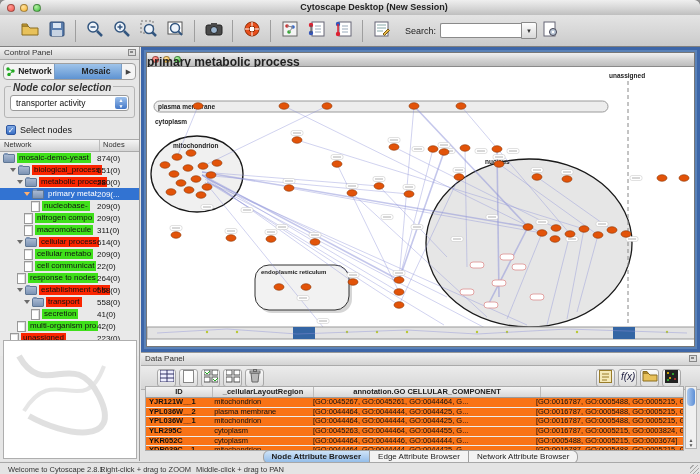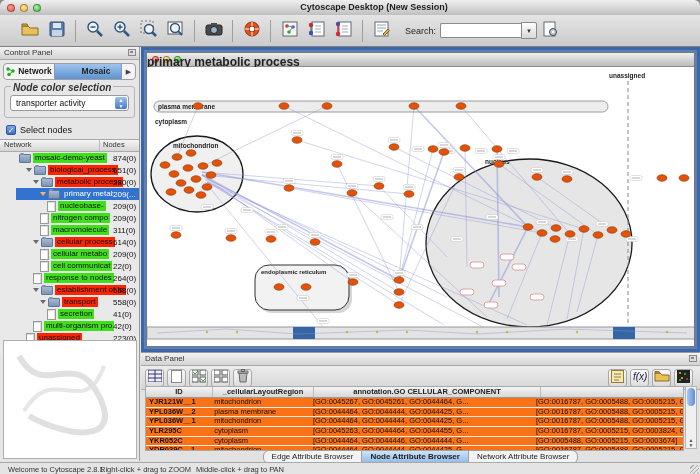--- a/index.html
+++ b/index.html
@@ -33,21 +33,21 @@
   .group-title{position:absolute;top:-5px;left:6px;background:#e6e6e6;font-size:10px;font-weight:bold;color:#333;padding:0 2px;font-style:italic;}
   .combo{display:flex;align-items:center;height:14px;background:#fff;border:1px solid #9a9a9a;border-radius:3px;overflow:hidden;}
   .combo .val{flex:1;font-size:8.5px;padding-left:5px;color:#111;white-space:nowrap;overflow:hidden;}
   .combo .step{width:12px;height:12px;margin:1px;border-radius:2px;background:linear-gradient(#9cc0ec,#4579c8);color:#fff;font-size:5px;line-height:6px;text-align:center;}
   .checkrow{display:flex;align-items:center;gap:4px;margin:7px 6px 4px;}
   .checkbox{width:10px;height:10px;border-radius:2px;background:linear-gradient(#7fa9e4,#3a6fc4);border:1px solid #2c55a0;color:#fff;font-size:8px;line-height:9px;text-align:center;box-sizing:border-box;}
   .checklabel{font-size:9px;color:#111;}
   .tree-head{display:flex;height:11px;background:linear-gradient(#f5f5f5,#d5d5d5);border-top:1px solid #aaa;border-bottom:1px solid #aaa;font-size:7.5px;color:#333;margin-top:4px;}
   .tree-head .c1{width:95px;padding-left:4px;border-right:1px solid #bbb;}
   .tree-head .c2{flex:1;padding-left:3px;}
-  .tree{background:#e9e9e9;padding-left:16px;}
+  .tree{background:#e9e9e9;}
   .tree-row{position:relative;height:12px;display:flex;align-items:center;font-size:8px;white-space:nowrap;overflow:hidden;}
   .tree-row.sel{background:#3273d2;}
   .tr-arrow{width:0;height:0;border-left:3.5px solid transparent;border-right:3.5px solid transparent;border-top:4.5px solid #6b6b6b;margin-right:2px;flex:none;}
   .tree-row.sel .tr-arrow{border-top-color:#ffb070;}
   .ic-folder{width:10px;height:7px;background:linear-gradient(#a8b9d2,#7c93b4);border:1px solid #5f7795;border-radius:1px;margin-right:2px;flex:none;position:relative;}
   .ic-folder:before{content:"";position:absolute;top:-2px;left:0;width:4px;height:2px;background:#7c93b4;border-radius:1px 1px 0 0;}
   .ic-file{width:7px;height:9px;background:#fff;border:1px solid #999;margin-right:2px;flex:none;box-shadow:inset -1px 1px 0 #ddd;}
   .chip{padding:0 2px;line-height:10px;color:#111;}
   .chip.green{background:#3fe01a;}
   .chip.red{background:#fb2500;}
@@ -58,21 +58,21 @@
   
   .netframe{position:absolute;left:141px;top:47px;width:559px;height:305px;background:#5a82b8;border:3px solid #3d66a8;box-sizing:border-box;}
   .inwin{position:absolute;left:2px;top:2px;right:2px;bottom:2px;background:#fff;border:1px solid #777;}
   .inwin-title{position:relative;height:13px;background:linear-gradient(#f0f0f0,#cfcfcf 60%,#bdbdbd);border-bottom:1px solid #8a8a8a;}
   .inwin-title .t{position:absolute;left:0;right:0;top:2px;font-size:12px;font-weight:bold;color:#222;}
   .inwin .lights{left:5px;top:3px;gap:4px;}
   .inwin .light{width:7px;height:7px;}
   .canvas{position:absolute;left:0;top:14px;right:0;bottom:0;background:#fff;overflow:hidden;}
   
   .dpanel{position:absolute;left:141px;top:352px;width:559px;height:110px;background:#e2e2e2;border-top:1px solid #999;box-sizing:border-box;}
-  .dp-toolbar{position:relative;height:23px;background:linear-gradient(#ececec,#d6d6d6);border-bottom:1px solid #b0b0b0;display:flex;align-items:center;padding:0 4px;justify-content:space-between;}
+  .dp-toolbar{position:relative;height:23px;background:linear-gradient(#ececec,#d6d6d6);border-bottom:1px solid #b0b0b0;display:flex;align-items:center;padding:0 16px;justify-content:space-between;}
   .dp-btn{width:19px;height:18px;border:1px solid #a8a8a8;border-radius:3px;background:linear-gradient(#fbfbfb,#dcdcdc);margin-right:3px;display:flex;align-items:center;justify-content:center;padding:0;}
   .dp-right{margin-left:auto;display:flex;}
   .dtable{position:absolute;left:4px;top:33px;right:16px;height:63px;background:#f97316;border:1px solid #aaa;overflow:hidden;font-size:7.5px;}
   .thead{display:flex;height:10px;background:linear-gradient(#f4f4f4,#d7d7d7);border-bottom:1px solid #999;font-weight:bold;color:#222;}
   .thead div{border-right:1px solid #bbb;text-align:center;overflow:hidden;white-space:nowrap;line-height:10px;}
   .trow{display:flex;height:8.7px;border-bottom:1px solid #ececec;color:#111;}
   .trow div{overflow:hidden;white-space:nowrap;line-height:8.7px;padding-left:3px;box-sizing:border-box;}
   .c-id{width:66px;font-weight:bold;}
   .c-reg{width:100px;}
   .c-cc{width:226px;}
@@ -708,22 +708,22 @@
             <div class="c-cc">[GO:0044464, GO:0044444, GO:0044425, G...</div>
             <div class="c-mf">[GO:0016787, GO:0005488, GO:0005215, G...</div>
           </div>
         </div>
     </div>
     <div class="vscroll">
       <span class="vthumb"></span>
       <span class="varrows">▲<br>▼</span>
     </div>
     <div class="dp-tabs" id="dp-tabs">
+        <span class="dp-tab sel">Node Attribute Browser</span>
         <span class="dp-tab">Edge Attribute Browser</span>
-        <span class="dp-tab sel">Node Attribute Browser</span>
         <span class="dp-tab">Network Attribute Browser</span>
       </div>
   </div>
 
   <div class="statusbar">
     <span style="left:8px">Welcome to Cytoscape 2.8.1</span>
     <span style="left:100px">Right-click + drag to ZOOM</span>
     <span style="left:196px">Middle-click + drag to PAN</span>
     <span class="grip"></span>
   </div>

